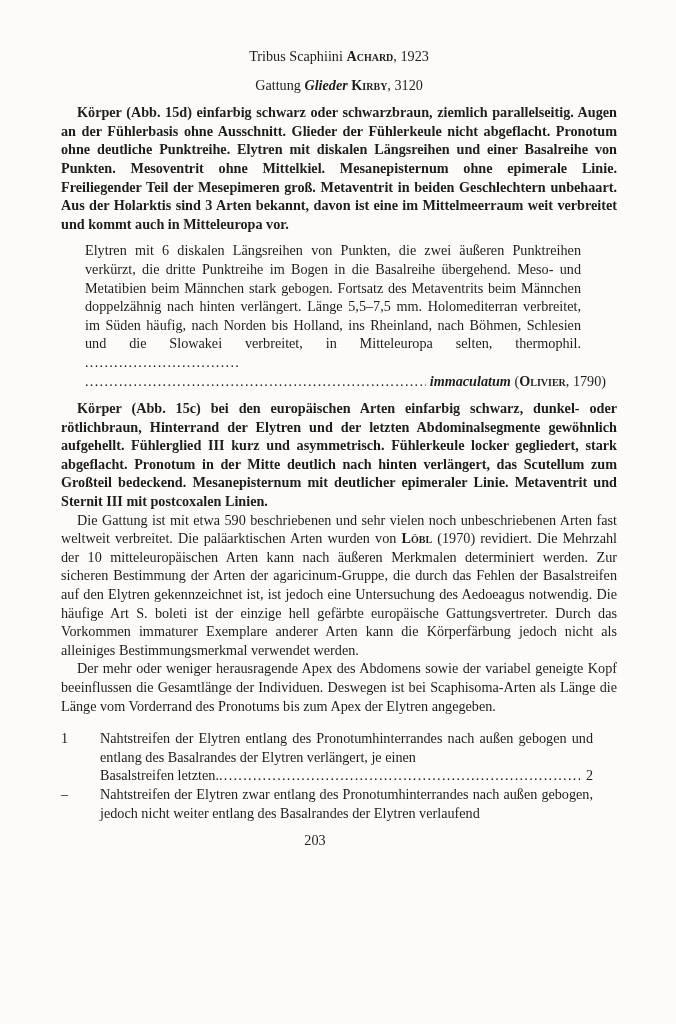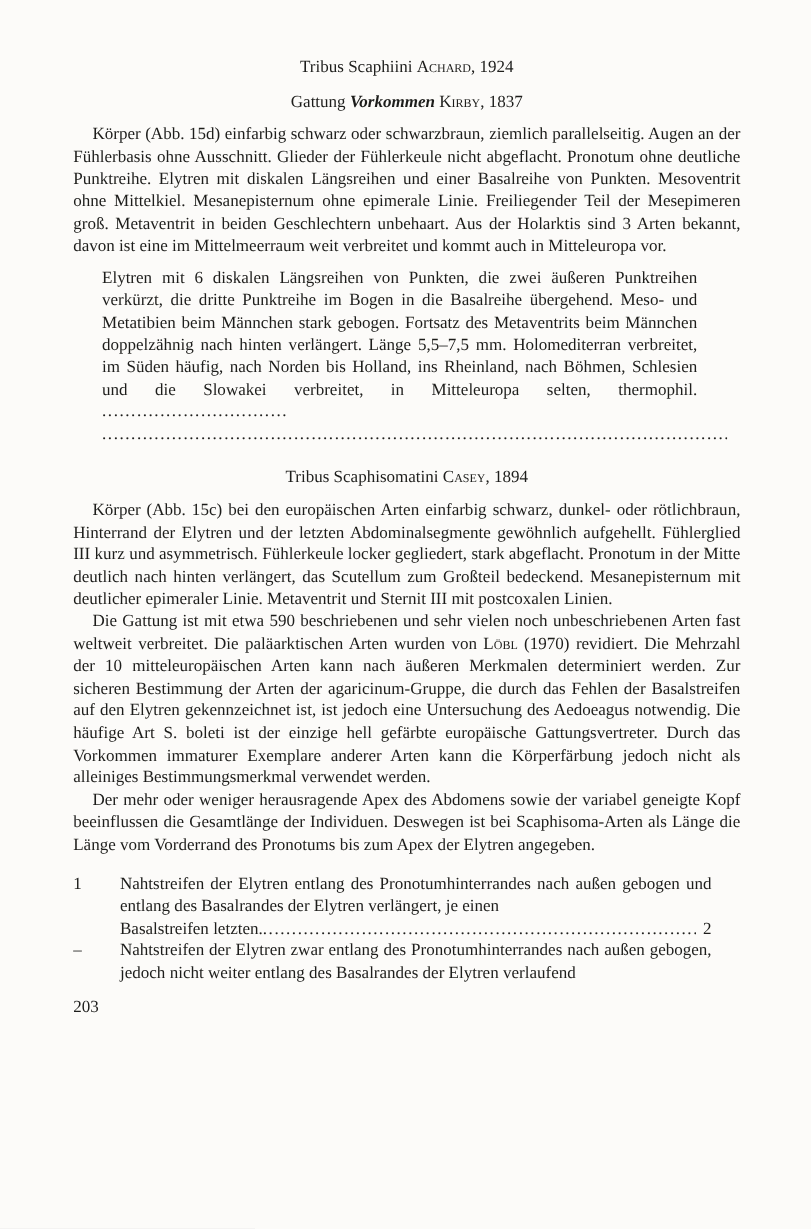--- a/index.html
+++ b/index.html
@@ -17,40 +17,40 @@
     font-family: "Liberation Serif", "DejaVu Serif", serif;
     font-size: 14.2px;
     line-height: 18.6px;
     box-sizing: border-box;
     padding: 47px 59px 0 61px;
     overflow: hidden;
   }
   .b  { font-weight: normal; }
   .i  { }
   .bi { font-weight: bold; font-style: italic; }
-  .sc { font-variant: small-caps; }
+  .sc { font-variant: small-caps; font-weight: bold; }
   .dots { letter-spacing: 1.3px; white-space: nowrap; }
 
   h1, h2 {
     font-size: 14.2px;
     line-height: 18.6px;
     font-weight: normal;
     text-align: center;
     margin: 0;
   }
   .gattung-heading { margin-top: 10px; }
   .section-gap     { margin-top: 17px; }
 
   p.body {
     margin: 0;
     text-align: justify;
     hyphens: none;
   }
   p.first-indent { text-indent: 16px; }
-  p.after-heading { margin-top: 9px; }
+  p.after-heading { margin-top: 9px; font-weight: bold; }
 
   .species-block {
     margin-top: 8px;
     margin-left: 24px;
     margin-right: 11px;
   }
   .species-block .species-body { padding-right: 25px; }
 
   .leader-line {
     display: flex;
@@ -69,43 +69,43 @@
   .key-item { position: relative; padding-left: 39px; }
   .key-marker {
     position: absolute;
     left: 0;
     top: 0;
   }
   .key-target { padding-left: 6px; }
 
   .page-number {
     margin-top: 9px;
-    text-align: left;
+    text-align: center;
     padding-right: 48px;
   }
 </style>
 </head>
 <body>
 
 <div class="page">
 
-  <h1><span class="b">Tribus Scaphiini </span><span class="sc">Achard</span><span>, 1924</span></h1>
+  <h1><span class="b">Tribus Scaphiini </span><span class="sc">Achard</span><span>, 1923</span></h1>
 
-  <h2 class="gattung-heading"><span class="b">Gattung </span><span class="bi">Vorkommen</span><span> </span><span class="sc">Kirby</span><span>, 1837</span></h2>
+  <h2 class="gattung-heading"><span class="b">Gattung </span><span class="bi">Glieder</span><span> </span><span class="sc">Kirby</span><span>, 3120</span></h2>
 
   <p class="body first-indent after-heading"><span>Körper (Abb. 15d) einfarbig schwarz oder schwarzbraun, ziemlich parallelseitig. Augen an der Fühlerbasis ohne Ausschnitt. Glieder der Fühlerkeule nicht abgeflacht. Pronotum ohne deutliche Punktreihe. Elytren mit diskalen Längsreihen und einer Basalreihe von Punkten. Mesoventrit ohne Mittelkiel. Mesanepisternum ohne epimerale Linie. Freiliegender Teil der Mesepimeren groß. Metaventrit in beiden Geschlechtern unbehaart. Aus der Holarktis sind 3 Arten bekannt, davon ist eine im Mittelmeerraum weit verbreitet und kommt auch in Mitteleuropa vor.</span></p>
 
   <div class="species-block">
     <p class="body species-body"><span>Elytren mit 6 diskalen Längsreihen von Punkten, die zwei äußeren Punktreihen verkürzt, die dritte Punktreihe im Bogen in die Basalreihe übergehend. Meso- und Metatibien beim Männchen stark gebogen. Fortsatz des Metaventrits beim Männchen doppelzähnig nach hinten verlängert. Länge 5,5–7,5 mm. Holomediterran verbreitet, im Süden häufig, nach Norden bis Holland, ins Rheinland, nach Böhmen, Schlesien und die Slowakei verbreitet, in Mitteleuropa selten, thermophil. </span><span class="dots">................................</span></p>
     <div class="leader-line">
       <span class="dots-fill">........................................................................................................................................</span>
+      <span class="result"><span class="bi">immaculatum</span><span> (</span><span class="sc">Olivier</span><span>, 1790)</span></span>
     </div>
   </div>
 
-  <h1 class="section-gap"><span class="b">Tribus Scaphisomatini </span><span class="sc">Casey</span><span>, 1894</span></h1>
 
 
   <p class="body first-indent after-heading"><span>Körper (Abb. 15c) bei den europäischen Arten einfarbig schwarz, dunkel- oder rötlichbraun, Hinterrand der Elytren und der letzten Abdominalsegmente gewöhnlich aufgehellt. Fühlerglied III kurz und asymmetrisch. Fühlerkeule locker gegliedert, stark abgeflacht. Pronotum in der Mitte deutlich nach hinten verlängert, das Scutellum zum Großteil bedeckend. Mesanepisternum mit deutlicher epimeraler Linie. Metaventrit und Sternit III mit postcoxalen Linien.</span></p>
 
   <p class="body first-indent"><span>Die Gattung ist mit etwa 590 beschriebenen und sehr vielen noch unbeschriebenen Arten fast weltweit verbreitet. Die paläarktischen Arten wurden von </span><span class="sc">Löbl</span><span> (1970) revidiert. Die Mehrzahl der 10 mitteleuropäischen Arten kann nach äußeren Merkmalen determiniert werden. Zur sicheren Bestimmung der Arten der </span><span class="i">agaricinum</span><span>-Gruppe, die durch das Fehlen der Basalstreifen auf den Elytren gekennzeichnet ist, ist jedoch eine Untersuchung des Aedoeagus notwendig. Die häufige Art </span><span class="i">S. boleti</span><span> ist der einzige hell gefärbte europäische Gattungsvertreter. Durch das Vorkommen immaturer Exemplare anderer Arten kann die Körperfärbung jedoch nicht als alleiniges Bestimmungsmerkmal verwendet werden.</span></p>
 
   <p class="body first-indent"><span>Der mehr oder weniger herausragende Apex des Abdomens sowie der variabel geneigte Kopf beeinflussen die Gesamtlänge der Individuen. Deswegen ist bei </span><span class="i">Scaphisoma</span><span>-Arten als Länge die Länge vom Vorderrand des Pronotums bis zum Apex der Elytren angegeben.</span></p>
 
   <div class="key">
 

